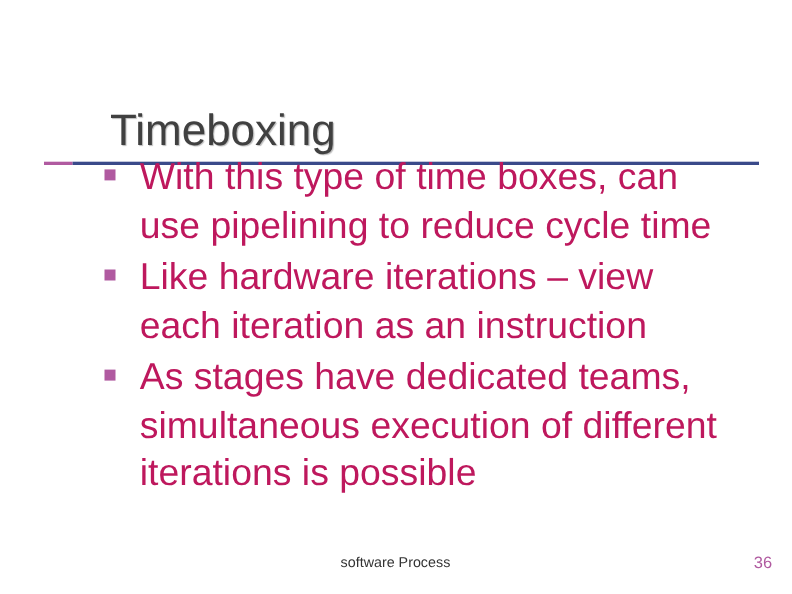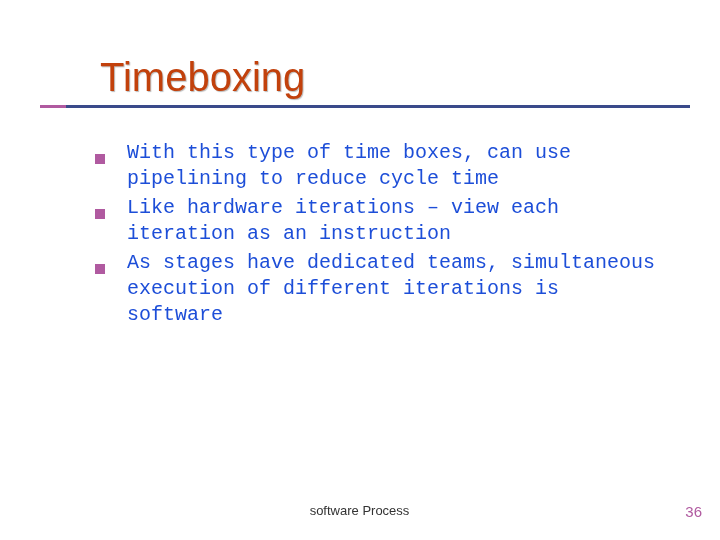--- a/index.html
+++ b/index.html
@@ -19,27 +19,28 @@
     box-sizing: border-box;
   }
   .title-area {
     position: absolute;
     top: 55px;
     left: 0;
     width: 720px;
   }
   .title-text {
     font-size: 40px;
-    color: #c2410c;
+    color: #404040;
     padding-left: 100px;
     font-weight: normal;
     font-family: Arial, sans-serif;
     line-height: 1.1;
     margin-bottom: 6px;
     text-shadow: 1px 1px 1px #bbb;
+    margin-top: 42px;
   }
   .title-rule {
     position: relative;
     height: 3px;
     margin-left: 40px;
     margin-right: 30px;
   }
   .rule-accent {
     position: absolute;
     left: 0;
@@ -70,24 +71,24 @@
   .bullet-marker {
     flex: 0 0 auto;
     width: 10px;
     height: 10px;
     background: #b05aa0;
     margin-top: 14px;
     margin-right: 22px;
   }
   .bullet-text {
     flex: 1;
-    font-size: 20px;
-    color: #1d4ed8;
+    font-size: 34px;
+    color: #be185d;
     line-height: 1.28;
-    font-family: Liberation Mono, monospace;
+    font-family: Liberation Sans, sans-serif;
   }
   .footer-text {
     position: absolute;
     bottom: 22px;
     left: 0;
     width: 719px;
     text-align: center;
     font-size: 13px;
     color: #333;
   }
@@ -116,20 +117,20 @@
     <div class="bullet-row">
       <div class="bullet-marker"></div>
       <div class="bullet-text">With this type of time boxes, can use pipelining to reduce cycle time</div>
     </div>
     <div class="bullet-row">
       <div class="bullet-marker"></div>
       <div class="bullet-text">Like hardware iterations – view each iteration as an instruction</div>
     </div>
     <div class="bullet-row">
       <div class="bullet-marker"></div>
-      <div class="bullet-text">As stages have dedicated teams, simultaneous execution of different iterations is software</div>
+      <div class="bullet-text">As stages have dedicated teams, simultaneous execution of different iterations is possible</div>
     </div>
   </div>
 
   <div class="footer-text">software Process</div>
   <div class="page-number">36</div>
 
 </div>
 
 </body></html>

